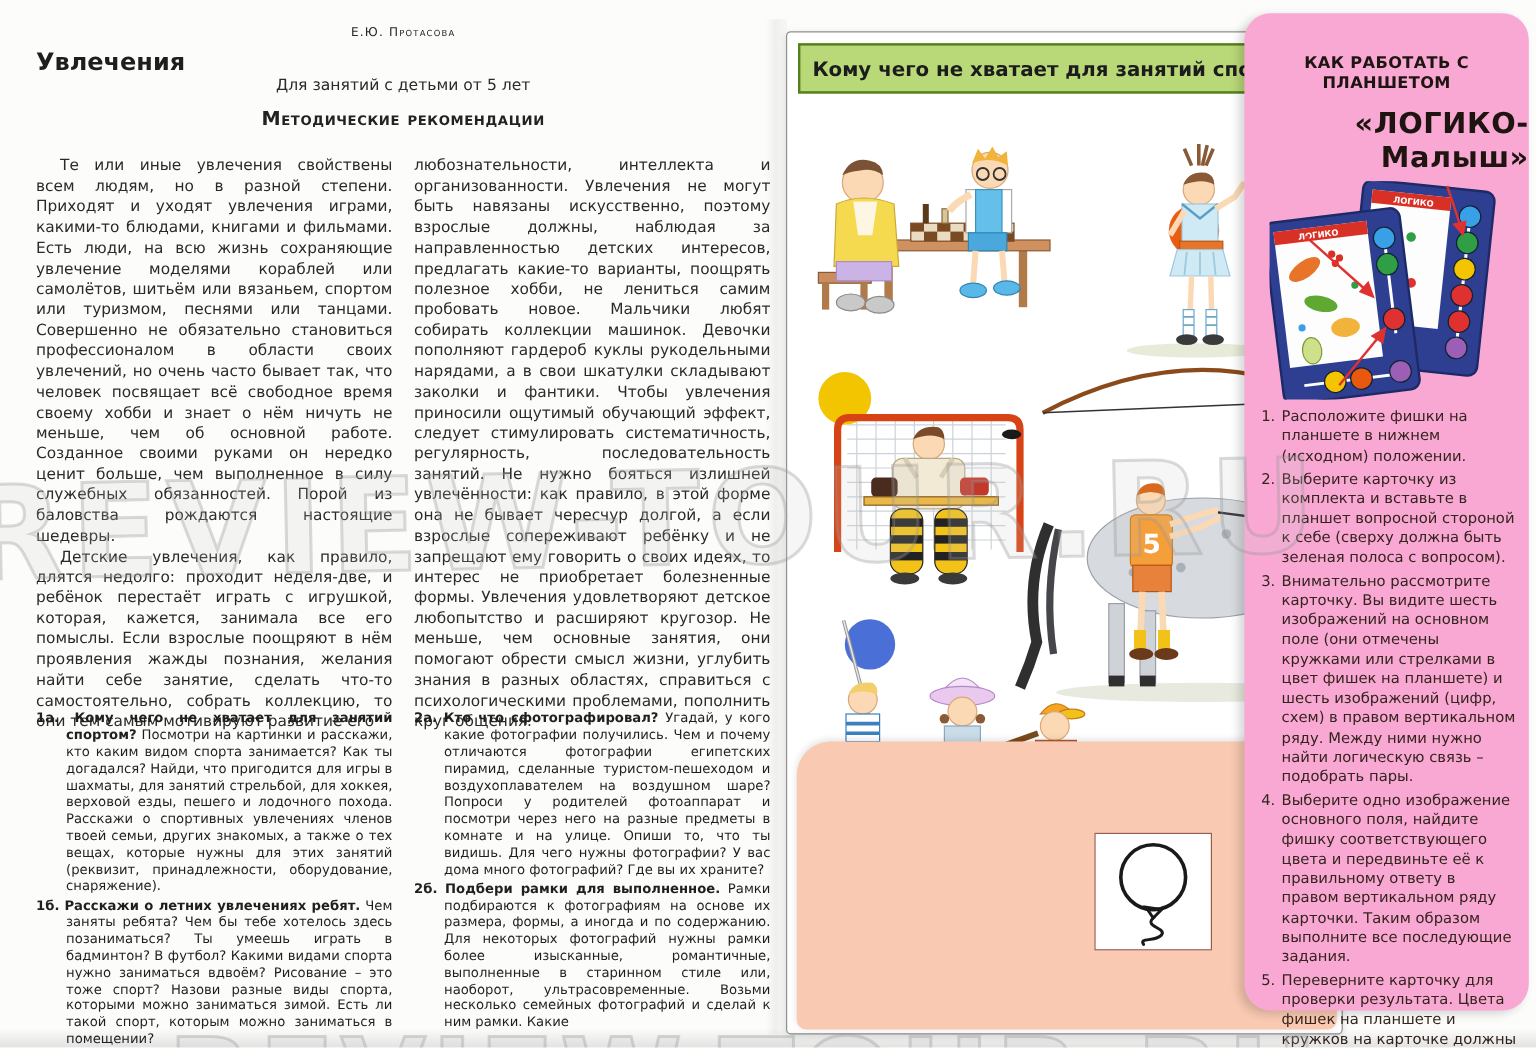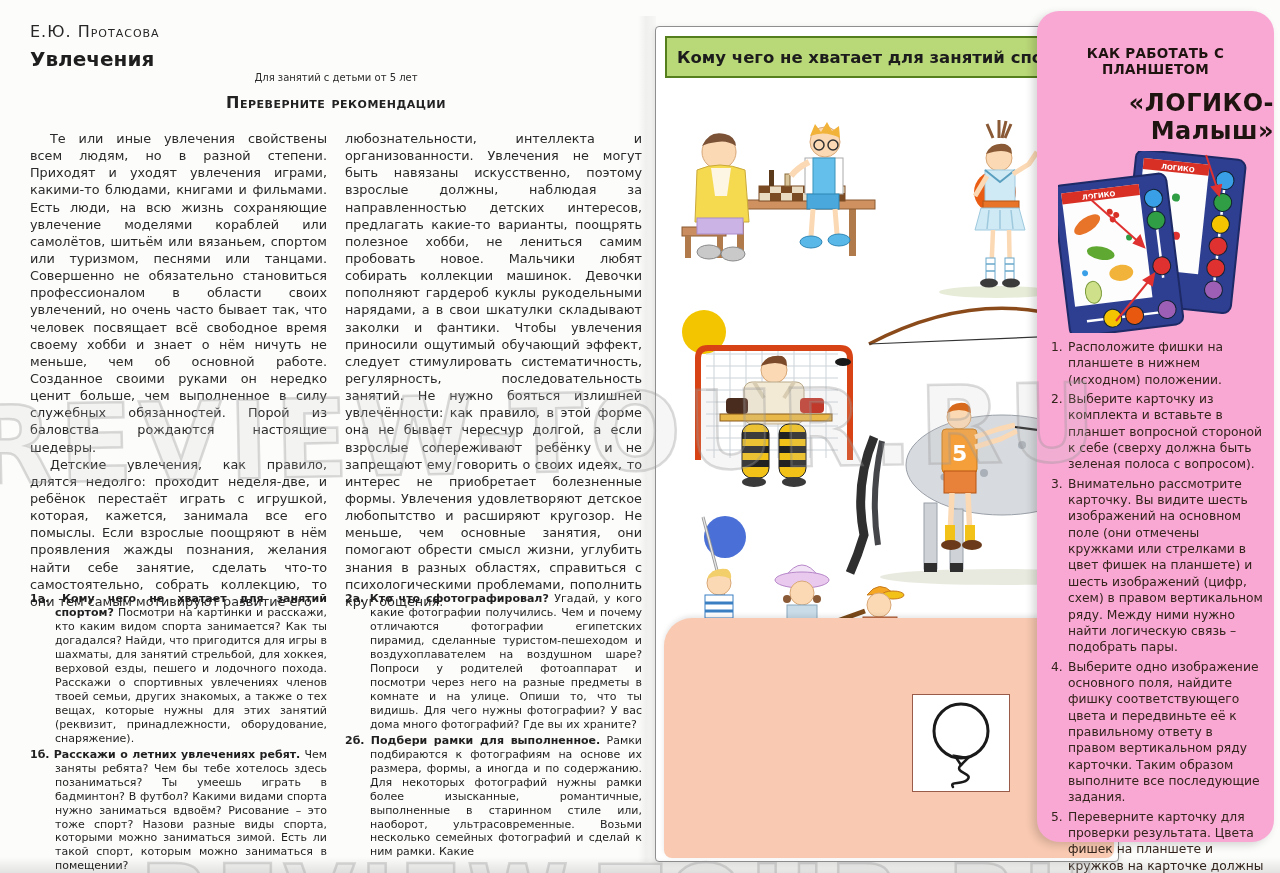--- a/index.html
+++ b/index.html
@@ -4,23 +4,23 @@
 <style>
   html,body{margin:0;padding:0;}
   body{
     width:1280px;height:873px;position:relative;overflow:hidden;
     background:#fcfcfb;
     font-family:"DejaVu Sans", sans-serif;
     color:#2a2a2a;
   }
   
   .left-page{position:absolute;left:30px;top:16px;width:612px;height:846px;background:transparent;}
-  .author{margin-top:6px;font-size:16px;font-variant:small-caps;letter-spacing:1px;color:#262626;}
+  .author{margin-top:6px;text-align:center;font-size:10px;font-variant:small-caps;letter-spacing:1px;color:#262626;}
   .title{margin:6px 0 0 0;text-align:left;font-size:20px;font-weight:bold;color:#1e1e1e;}
-  .subtitle{text-align:center;font-size:10px;margin-top:1px;}
+  .subtitle{text-align:center;font-size:13px;margin-top:1px;}
   .sec-head{margin:10px 0 0 0;text-align:center;font-size:16px;font-weight:bold;font-variant:small-caps;letter-spacing:.5px;color:#222;}
   .cols{position:absolute;left:0;display:flex;gap:18px;}
   .main-cols{top:114px;width:612px;}
   .main-cols .col{width:297px;font-size:12.8px;line-height:1.34;text-align:justify;}
   .jp{margin:0;}
   .jp.ind{text-indent:20px;}
   .contents-head{position:absolute;top:528px;left:0;width:612px;text-align:center;}
   .ch1{font-size:15px;font-weight:bold;font-variant:small-caps;letter-spacing:.5px;}
   .ch2{font-size:13.5px;font-weight:bold;font-variant:small-caps;}
   .items-cols{top:576px;width:612px;}
@@ -63,21 +63,21 @@
 </style>
 </head>
 <body>
 
 <div>
 
   <section class="left-page">
     <div class="author">Е.Ю. Протасова</div>
     <h1 class="title">Увлечения</h1>
     <div class="subtitle">Для занятий с детьми от 5 лет</div>
-    <h2 class="sec-head">Переверните рекомендации</h2>
+    <h2 class="sec-head">Методические рекомендации</h2>
 
     <div class="cols main-cols">
       <div class="col">
         <p class="jp ind">Те или иные увлечения свойствены всем людям, но в разной степени. Приходят и уходят увлечения играми, какими-то блюдами, книгами и фильмами. Есть люди, на всю жизнь сохраняющие увлечение моделями кораблей или самолётов, шитьём или вязаньем, спортом или туризмом, песнями или танцами. Совершенно не обязательно становиться профессионалом в области своих увлечений, но очень часто бывает так, что человек посвящает всё свободное время своему хобби и знает о нём ничуть не меньше, чем об основной работе. Созданное своими руками он нередко ценит больше, чем выполненное в силу служебных обязанностей. Порой из баловства рождаются настоящие шедевры.</p>
         <p class="jp ind">Детские увлечения, как правило, длятся недолго: проходит неделя-две, и ребёнок перестаёт играть с игрушкой, которая, кажется, занимала все его помыслы. Если взрослые поощряют в нём проявления жажды познания, желания найти себе занятие, сделать что-то самостоятельно, собрать коллекцию, то они тем самым мотивируют развитие его</p>
       </div>
       <div class="col">
         <p class="jp">любознательности, интеллекта и организованности. Увлечения не могут быть навязаны искусственно, поэтому взрослые должны, наблюдая за направленностью детских интересов, предлагать какие-то варианты, поощрять полезное хобби, не лениться самим пробовать новое. Мальчики любят собирать коллекции машинок. Девочки пополняют гардероб куклы рукодельными нарядами, а в свои шкатулки складывают заколки и фантики. Чтобы увлечения приносили ощутимый обучающий эффект, следует стимулировать систематичность, регулярность, последовательность занятий. Не нужно бояться излишней увлечённости: как правило, в этой форме она не бывает чересчур долгой, а если взрослые сопереживают ребёнку и не запрещают ему говорить о своих идеях, то интерес не приобретает болезненные формы. Увлечения удовлетворяют детское любопытство и расширяют кругозор. Не меньше, чем основные занятия, они помогают обрести смысл жизни, углубить знания в разных областях, справиться с психологическими проблемами, пополнить круг общения.</p>
       </div>
     </div>

